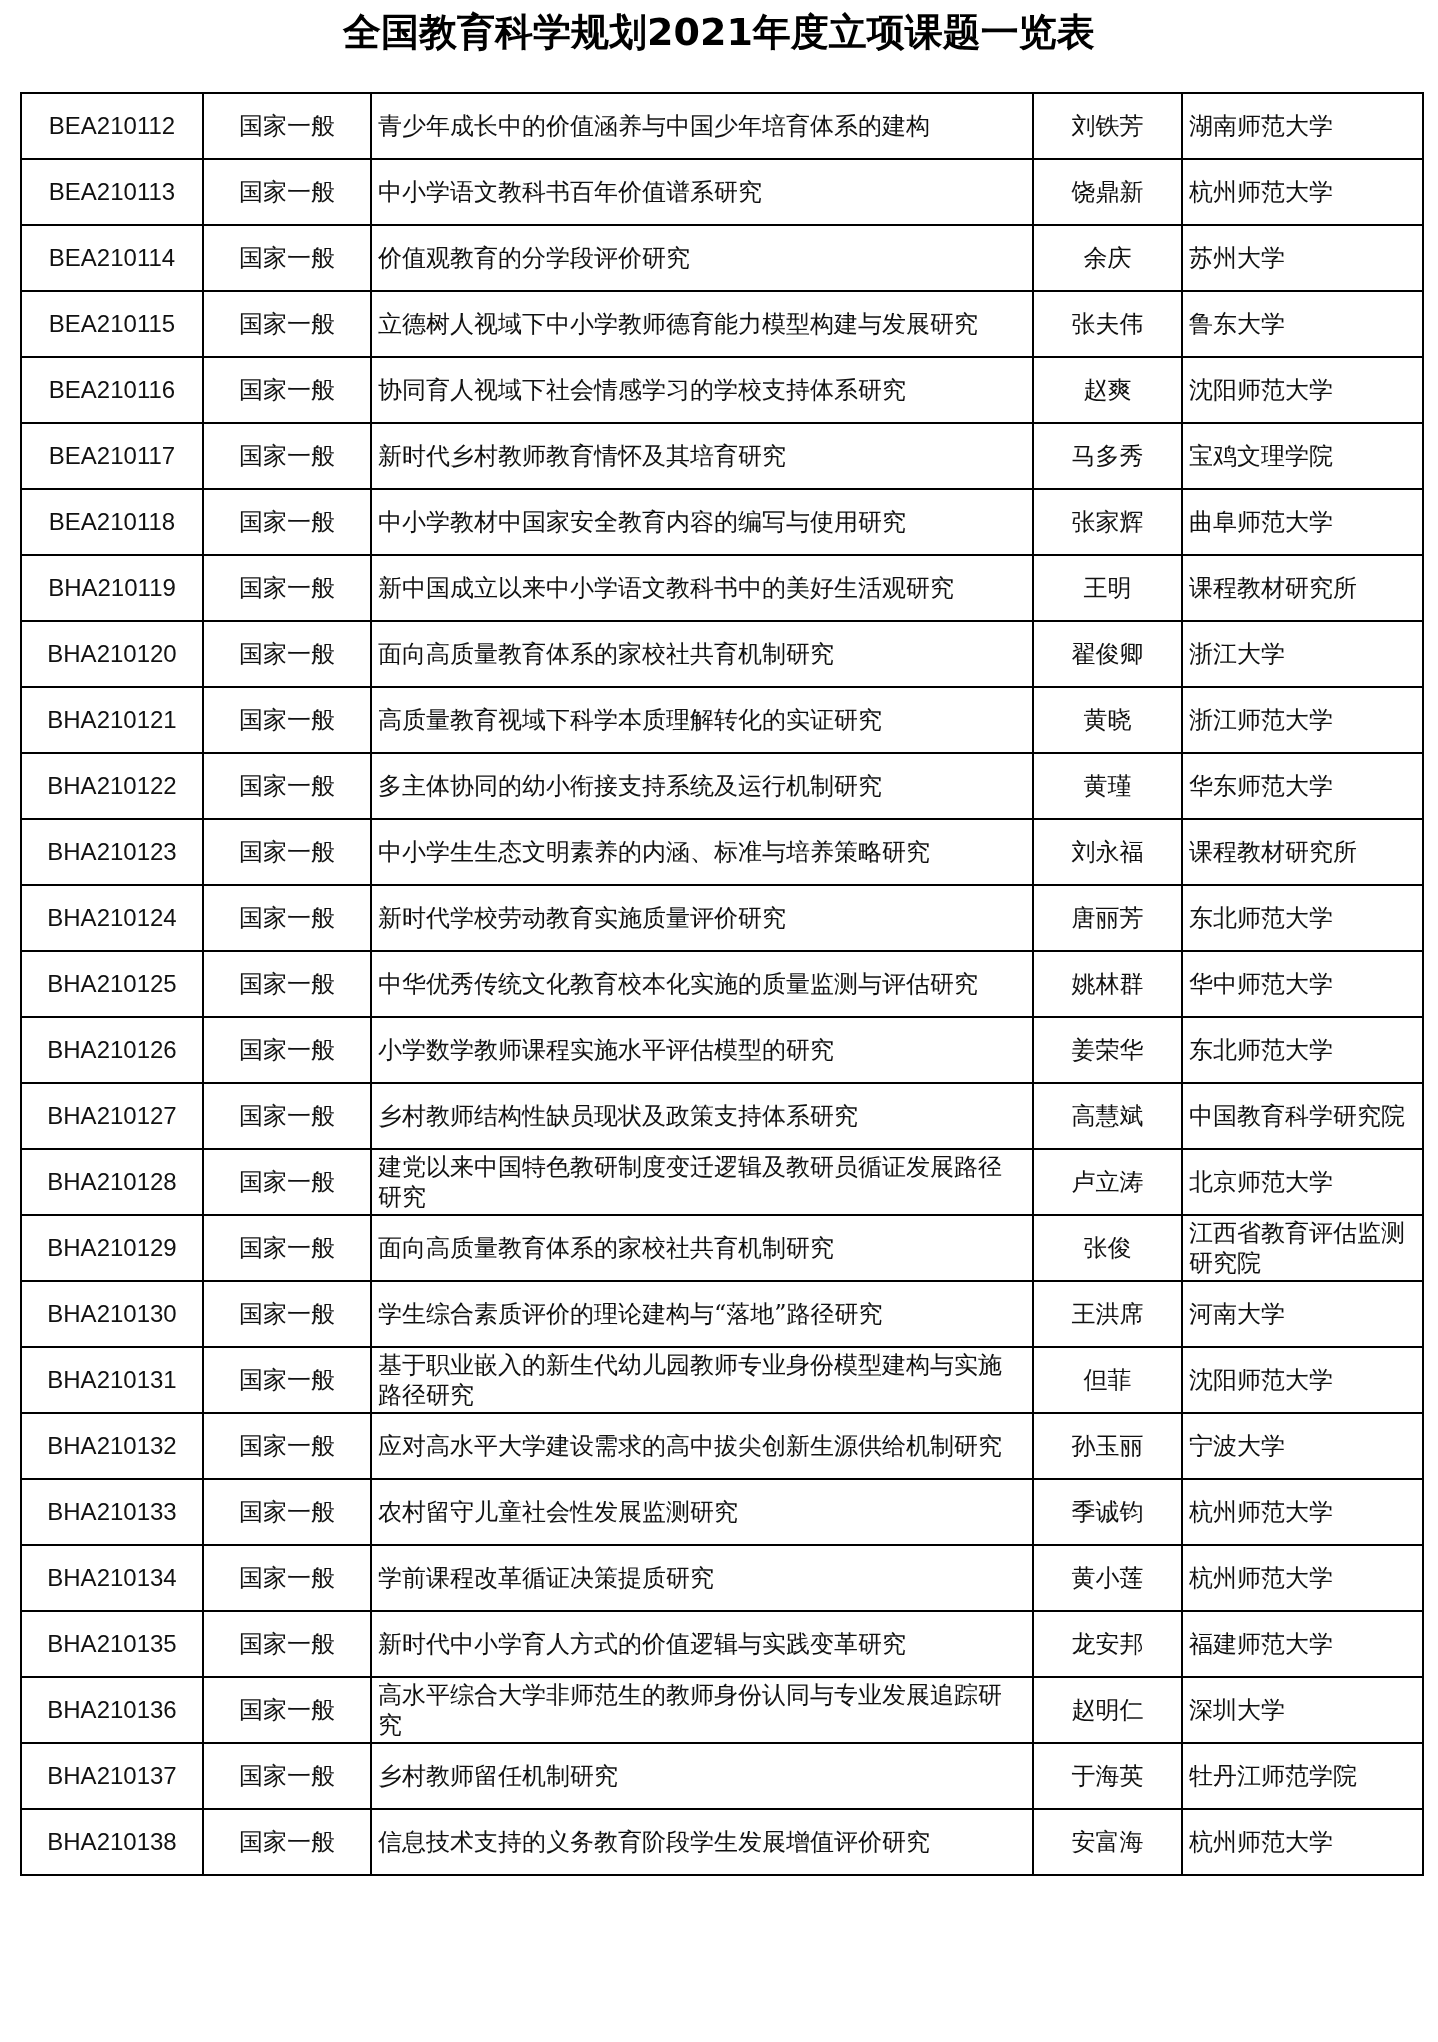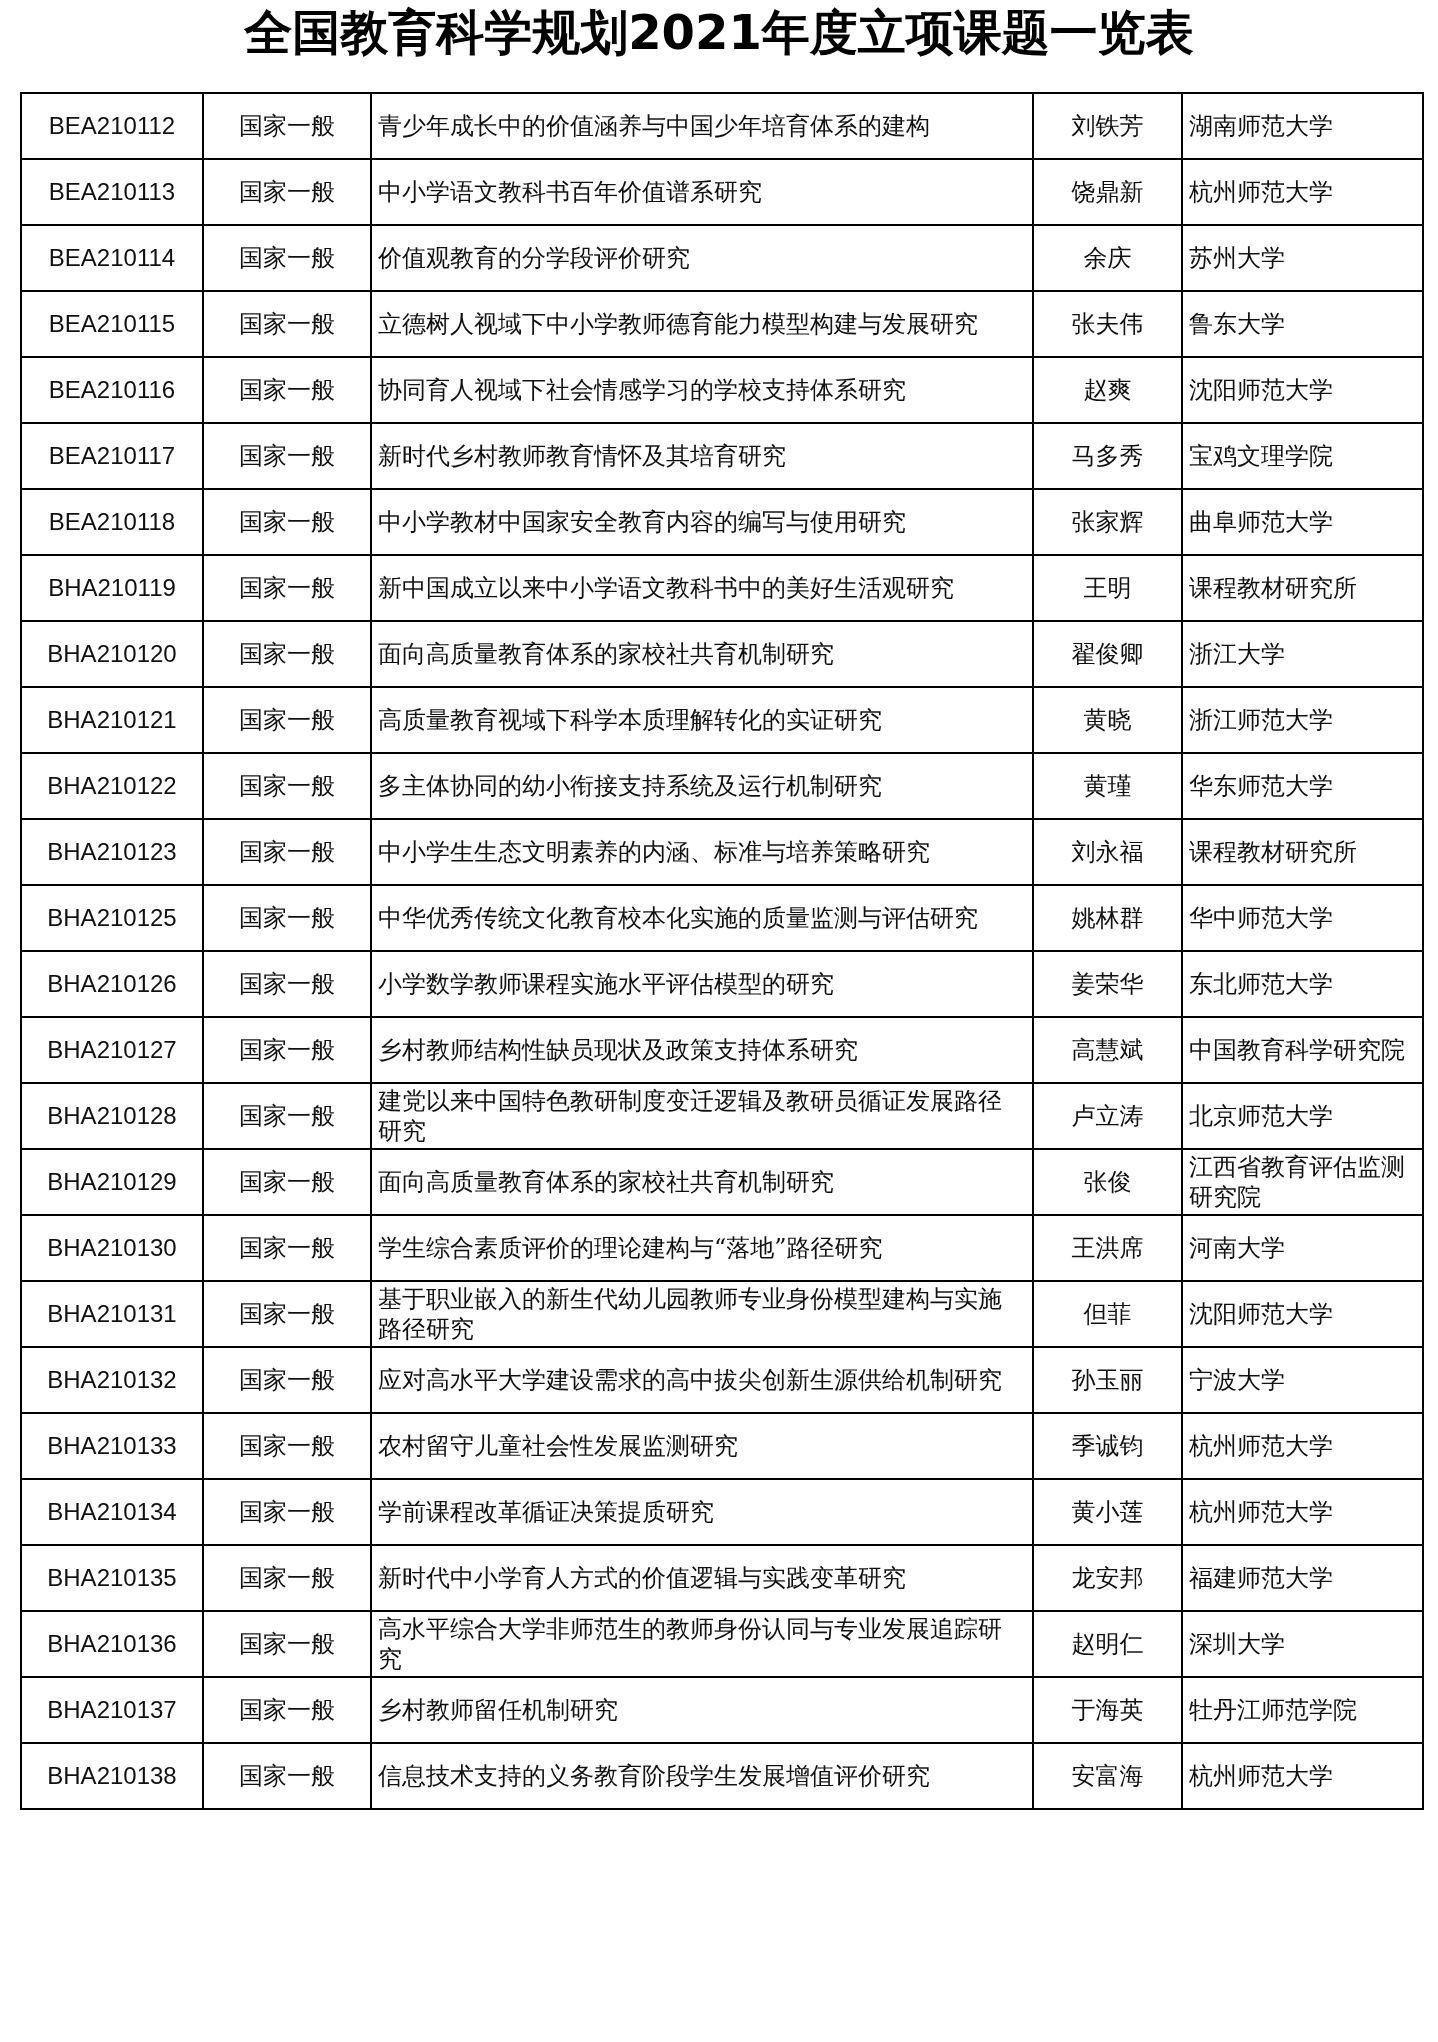--- a/index.html
+++ b/index.html
@@ -16,21 +16,21 @@
       color: #111111;
     }
     .title {
       position: absolute;
       top: 4px;
       left: 0;
       width: 1438px;
       text-align: center;
       font-family: "DejaVu Sans", "Liberation Sans", sans-serif;
       font-weight: bold;
-      font-size: 48px;
+      font-size: 38px;
       line-height: 56px;
       letter-spacing: 0px;
       color: #000;
     }
     table.grid {
       position: absolute;
       left: 20px;
       top: 92px;
       width: 1402px;
       border-collapse: collapse;
@@ -162,20 +162,27 @@
         <td class="org">华东师范大学</td>
       </tr>
       <tr>
         <td class="id">BHA210123</td>
         <td class="type">国家一般</td>
         <td class="ttl">中小学生生态文明素养的内涵、标准与培养策略研究</td>
         <td class="pi">刘永福</td>
         <td class="org">课程教材研究所</td>
       </tr>
       <tr>
+        <td class="id">BHA210124</td>
+        <td class="type">国家一般</td>
+        <td class="ttl">新时代学校劳动教育实施质量评价研究</td>
+        <td class="pi">唐丽芳</td>
+        <td class="org">东北师范大学</td>
+      </tr>
+      <tr>
         <td class="id">BHA210125</td>
         <td class="type">国家一般</td>
         <td class="ttl">中华优秀传统文化教育校本化实施的质量监测与评估研究</td>
         <td class="pi">姚林群</td>
         <td class="org">华中师范大学</td>
       </tr>
       <tr>
         <td class="id">BHA210126</td>
         <td class="type">国家一般</td>
         <td class="ttl">小学数学教师课程实施水平评估模型的研究</td>

